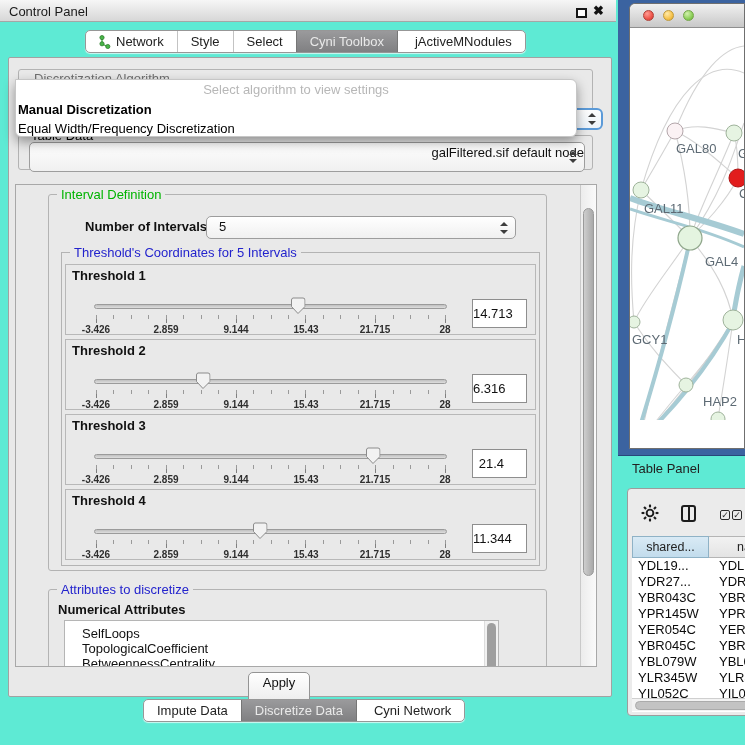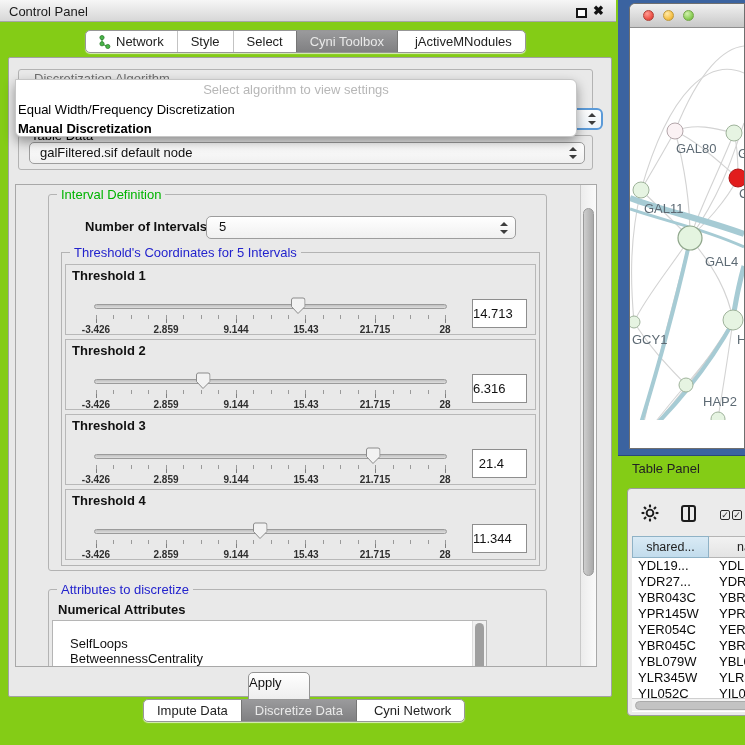--- a/index.html
+++ b/index.html
@@ -1,18 +1,18 @@
 <!DOCTYPE html>
 <html><head>
 <meta charset="utf-8">
 <style>
   * { margin:0; padding:0; box-sizing:border-box; }
   html,body { width:745px; height:745px; }
   body { font-family:"Liberation Sans", sans-serif; background:#dcdcdc; }
-  .app { position:relative; width:745px; height:745px; background:#84cc16; overflow:hidden; }
+  .app { position:relative; width:745px; height:745px; background:#5eead4; overflow:hidden; }
 
   
   .titlebar { position:absolute; left:0; top:0; width:616px; height:22px;
     background:linear-gradient(#f6f6f6,#d7d7d7); border-bottom:1px solid #a6a6a6; }
   .title { position:absolute; left:9px; top:4px; font-size:13px; color:#1a1a1a; }
   .float-icon { position:absolute; left:576px; top:8px; width:11px; height:10px; border:2px solid #161616; background:#fff; }
   .close-icon { position:absolute; left:593px; top:3px; font-size:13px; font-weight:bold; color:#111; }
 
   
   .seg { position:absolute; display:flex; background:#fff; border:1px solid #979797;
@@ -51,21 +51,21 @@
 
   
   .popup { position:absolute; left:15px; top:79px; width:562px; height:58px; background:#fff;
     border:1px solid #c6c6c6; border-radius:0 6px 6px 6px; box-shadow:0 5px 12px rgba(0,0,0,.38); z-index:50; }
   .popup-hint { line-height:20px; text-align:center; color:#b7b7b7; font-size:13px; }
   .popup-item { line-height:19px; padding-left:2px; font-size:13px; color:#000; }
   .popup-item.bold { font-weight:bold; }
 
   
   .td-group { left:9px; top:77px; width:575px; height:35px; }
-  .td-combo { left:10px; top:6px; width:556px; height:22px; }
+  .td-combo { left:10px; top:6px; width:556px; height:30px;text-align:right; }
 
   
   .scrollpane { position:absolute; left:6px; top:126px; width:582px; height:483px;
     background:#e9e9e9; border:1px solid #a8a8a8; overflow:hidden; }
   .vsb { position:absolute; right:0; top:0; width:16px; height:481px;
     background:linear-gradient(to right,#ececec,#fafafa); border-left:1px solid #c9c9c9; }
   .vsb-thumb { position:absolute; left:2px; width:11px; top:23px; height:368px; border-radius:6px;
     background:linear-gradient(to right,#cecece,#a9a9a9); border:1px solid #9a9a9a; }
 
   
@@ -84,29 +84,29 @@
   .ticks-major { position:absolute; left:2px; top:24px; width:350px; height:8px;
     background:repeating-linear-gradient(to right,#808080 0 1px,transparent 1px 69.8px); }
   .scale-lbl { position:absolute; top:33px; transform:translateX(-50%); font-size:10px; font-weight:bold; color:#2e2e2e; white-space:nowrap; }
   .sl0{left:2px} .sl1{left:72px} .sl2{left:142px} .sl3{left:212px} .sl4{left:281px} .sl5{left:351px}
   .thr-value { position:absolute; left:406px; top:34px; width:55px; height:29px; background:#fff;
     border:1px solid #8e8e8e; font-size:13px; color:#111; text-align:right; padding-right:22px; line-height:27px; }
 
   
   .attr-group { left:32px; top:404px; width:499px; height:112px; }
   .attr-sub { position:absolute; left:9px; top:12px; font-size:13px; font-weight:bold; color:#111; }
-  .attr-list { position:absolute; left:3px; top:30px; width:435px; height:62px; background:#fff;
-    border:1px solid #b5b5b5; overflow:hidden; padding-top:15px; }
+  .attr-list { position:absolute; left:15px; top:30px; width:435px; height:62px; background:#fff;
+    border:1px solid #b5b5b5; overflow:hidden; padding-top:5px; }
   .attr-item { font-size:13px; color:#111; line-height:15px; padding-left:17px; white-space:nowrap; }
   .list-sb { position:absolute; right:0; top:0; width:14px; height:100%; background:#f1f1f1; border-left:1px solid #ddd; }
   .list-thumb { position:absolute; left:2px; top:2px; width:9px; height:52px; border-radius:5px; background:#9f9f9f; }
 
   .apply-btn { position:absolute; left:239px; top:614px; width:62px; height:33px;
     background:linear-gradient(#ffffff,#ebebeb); border:1px solid #949494; border-radius:5px;
-    font-size:13px; color:#111; text-align:left; line-height:19px; }
+    font-size:13px; color:#111; text-align:center; line-height:19px; }
 
   
   .net-frame { position:absolute; left:618px; top:0; width:127px; height:456px; background:#3b63a0;
     border-bottom:1px solid #28477a; }
   .mac-win { position:absolute; left:11px; top:3px; width:116px; height:446px; background:#fff;
     border:1px solid #6f6f6f; border-top-left-radius:6px; }
   .mac-title { position:absolute; left:0; top:0; right:0; height:24px;
     background:linear-gradient(#f0f0f0,#c8c8c8); border-bottom:1px solid #8f8f8f; border-top-left-radius:6px; }
   .light { position:absolute; top:6px; width:11px; height:11px; border-radius:50%; }
   .light-red { left:13px; background:radial-gradient(circle at 35% 30%,#ff9d94,#ee544a 60%,#c53a31); border:1px solid #b04038; }
@@ -287,39 +287,40 @@
             <div class="thr-value">11.344</div>
           </div>
         </div>
       </div>
 
       <div class="group attr-group">
         <span class="group-label lbl-blue">Attributes to discretize</span>
         <span class="attr-sub">Numerical Attributes</span>
         <div class="attr-list">
           <div class="attr-item">SelfLoops</div>
+          <div class="attr-item">TopologicalCoefficient</div>
           <div class="attr-item">BetweennessCentrality</div>
           <div class="list-sb">
             <div class="list-thumb"></div>
           </div>
         </div>
       </div>
 
       <div class="vsb">
         <div class="vsb-thumb"></div>
       </div>
     </div>
 
     <div class="apply-btn">Apply</div>
   </div>
 
   <div class="popup">
     <div class="popup-hint">Select algorithm to view settings</div>
+    <div class="popup-item bold">Manual Discretization</div>
     <div class="popup-item">Equal Width/Frequency Discretization</div>
-    <div class="popup-item bold">Manual Discretization</div>
   </div>
 
   <div class="seg seg-bottom">
     <div class="seg-item">
       <span>Impute Data</span>
     </div>
     <div class="seg-item sel">
       <span>Discretize Data</span>
     </div>
     <div class="seg-item">

